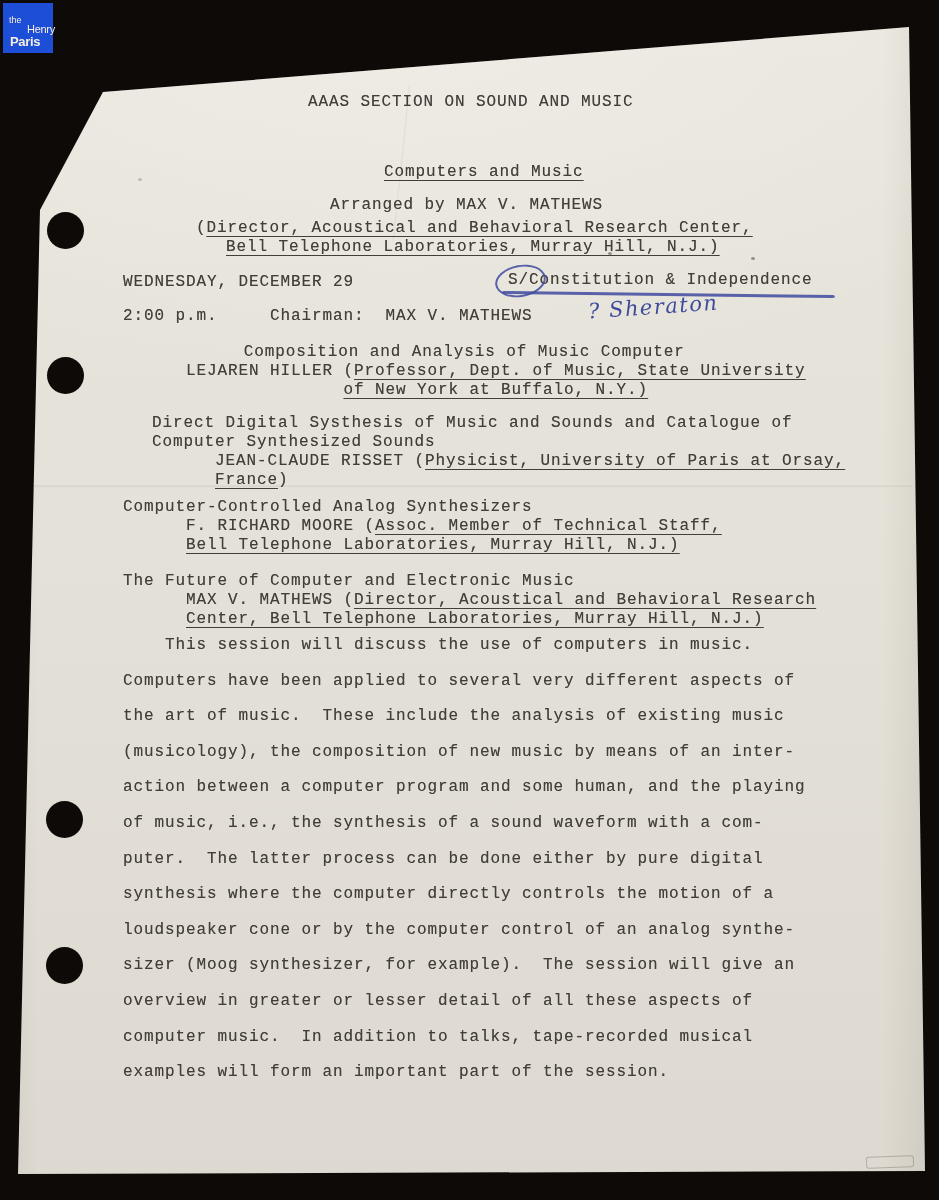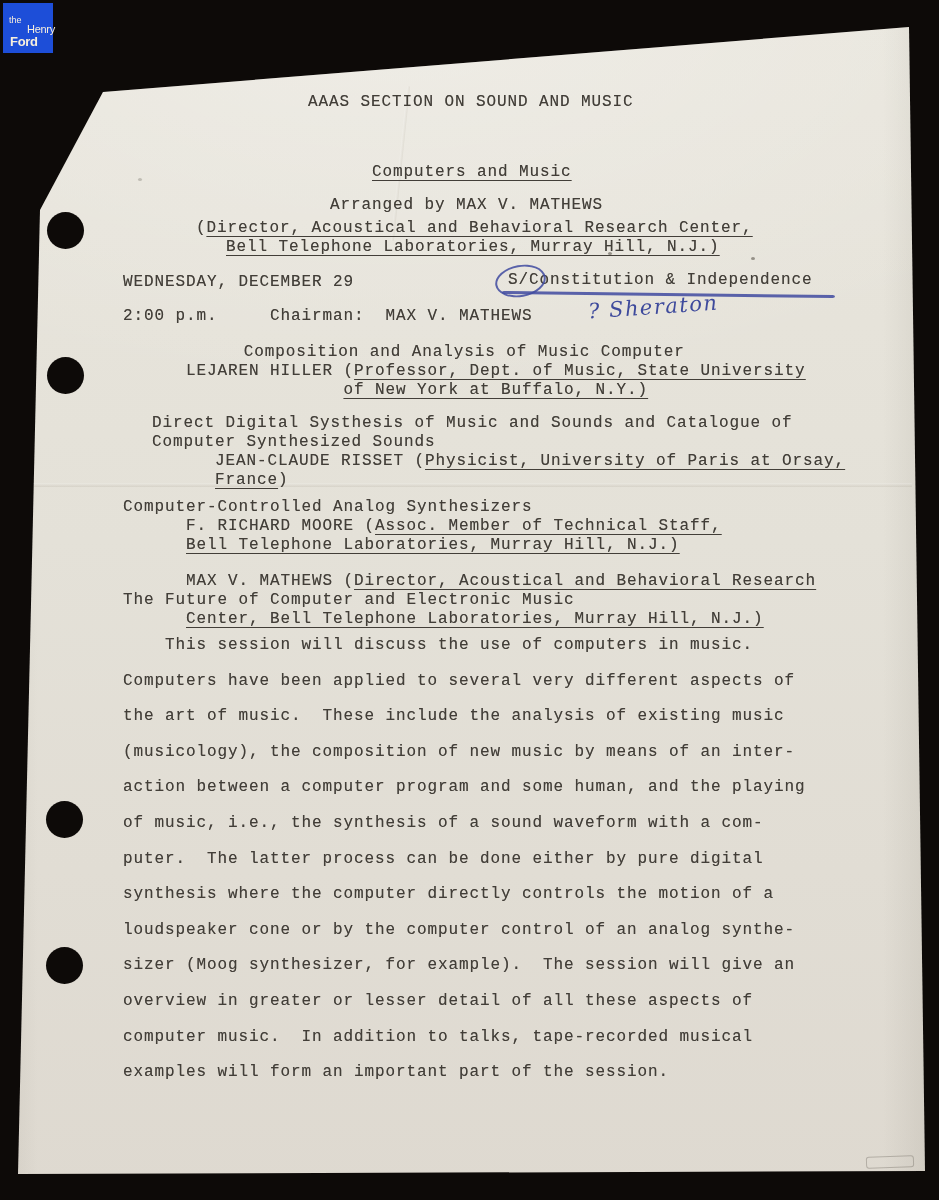--- a/index.html
+++ b/index.html
@@ -6,21 +6,21 @@
   .stage{position:relative;width:939px;height:1200px;background:#0d0a08;overflow:hidden;
          font-family:"Liberation Mono","DejaVu Sans Mono",monospace;}
   .paper{position:absolute;inset:0;
          clip-path:polygon(103px 92px, 909px 27px, 925px 1171px, 18px 1174px, 40px 210px);
          background:
            radial-gradient(140% 55% at 42% 0%, rgba(255,255,255,.28), rgba(255,255,255,0) 60%),
            linear-gradient(90deg, rgba(90,85,70,.10) 0%, rgba(0,0,0,0) 4%, rgba(0,0,0,0) 94%, rgba(90,85,70,.13) 100%),
            linear-gradient(180deg, #e9e6dd 0%, #e4e1d8 45%, #ded9d0 100%);}
   .type{position:absolute;font-size:16px;letter-spacing:0.9px;color:#423e38;white-space:pre;
         text-shadow:0 0 0.6px rgba(66,62,56,.55);line-height:19px;}
-  .ul{text-decoration:underline;text-decoration-thickness:1.4px;text-underline-offset:3.5px;}
+  .ul{text-decoration:underline;text-decoration-thickness:1.4px;text-underline-offset:3.5px;margin-left:12px;}
   .u{text-decoration:underline;text-decoration-thickness:1.4px;text-underline-offset:3.5px;}
   .tline{white-space:pre;}
   .body-block .tline{line-height:35.6px;}
   .hand{position:absolute;font-family:"DejaVu Serif",serif;font-style:italic;font-size:21px;
         color:#3e4a9c;transform:rotate(-4deg);letter-spacing:1.5px;white-space:pre;}
   .ink-circle{position:absolute;left:495px;top:265px;width:47px;height:28px;
         border:2.5px solid rgba(63,74,160,.85);border-radius:50%;transform:rotate(-10deg);}
   .ink-underline{position:absolute;left:502px;top:293px;width:333px;height:3px;
         background:rgba(63,74,160,.85);border-radius:3px/2px;transform:rotate(0.7deg);}
   .hole{position:absolute;width:37px;height:37px;border-radius:50%;background:#0d0a08;}
@@ -84,33 +84,33 @@
     <div id="timechair" class="type">2:00 p.m.     Chairman:  MAX V. MATHEWS</div>
 
     <div id="note" class="hand">? Sheraton</div>
 
     <div id="s1" class="type"><div class="tline"><span>Composition and Analysis of Music Computer</span></div><div class="tline"><span>      LEJAREN HILLER (</span><span class="u">Professor, Dept. of Music, State University</span></div><div class="tline"><span>      </span><span class="u">of New York at Buffalo, N.Y.)</span></div></div>
 
     <div id="s2" class="type"><div class="tline"><span>Direct Digital Systhesis of Music and Sounds and Catalogue of</span></div><div class="tline"><span>Computer Synthesized Sounds</span></div><div class="tline"><span>      JEAN-CLAUDE RISSET (</span><span class="u">Physicist, University of Paris at Orsay,</span></div><div class="tline"><span>      </span><span class="u">France</span><span>)</span></div></div>
 
     <div id="s3" class="type"><div class="tline"><span>Computer-Controlled Analog Synthesizers</span></div><div class="tline"><span>      F. RICHARD MOORE (</span><span class="u">Assoc. Member of Technical Staff,</span></div><div class="tline"><span>      </span><span class="u">Bell Telephone Laboratories, Murray Hill, N.J.)</span></div></div>
 
-    <div id="s4" class="type"><div class="tline"><span>      MAX V. MATHEWS (</span><span class="u">Director, Acoustical and Behavioral Research</span></div><div class="tline"><span>The Future of Computer and Electronic Music</span></div><div class="tline"><span>      </span><span class="u">Center, Bell Telephone Laboratories, Murray Hill, N.J.)</span></div></div>
+    <div id="s4" class="type"><div class="tline"><span>The Future of Computer and Electronic Music</span></div><div class="tline"><span>      MAX V. MATHEWS (</span><span class="u">Director, Acoustical and Behavioral Research</span></div><div class="tline"><span>      </span><span class="u">Center, Bell Telephone Laboratories, Murray Hill, N.J.)</span></div></div>
 
     <div id="body" class="type body-block"><div class="tline">    This session will discuss the use of computers in music.</div><div class="tline">Computers have been applied to several very different aspects of</div><div class="tline">the art of music.  These include the analysis of existing music</div><div class="tline">(musicology), the composition of new music by means of an inter-</div><div class="tline">action between a computer program and some human, and the playing</div><div class="tline">of music, i.e., the synthesis of a sound waveform with a com-</div><div class="tline">puter.  The latter process can be done either by pure digital</div><div class="tline">synthesis where the computer directly controls the motion of a</div><div class="tline">loudspeaker cone or by the computer control of an analog synthe-</div><div class="tline">sizer (Moog synthesizer, for example).  The session will give an</div><div class="tline">overview in greater or lesser detail of all these aspects of</div><div class="tline">computer music.  In addition to talks, tape-recorded musical</div><div class="tline">examples will form an important part of the session.</div></div>
 
     <div id="hole1" class="hole"></div>
     <div id="hole2" class="hole"></div>
     <div id="hole3" class="hole"></div>
     <div id="hole4" class="hole"></div>
 
     <div id="speck1" class="speck"></div>
     <div id="speck2" class="speck"></div>
     <div id="speck3" class="speck"></div>
     <div class="pencil-mark"></div>
   </div>
 
   <div class="logo">
     <span class="logo-the">the</span>
     <span class="logo-henry">Henry</span>
-    <span class="logo-ford">Ford</span>
+    <span class="logo-ford">Paris</span>
   </div>
 </div>
 
 </body></html>

